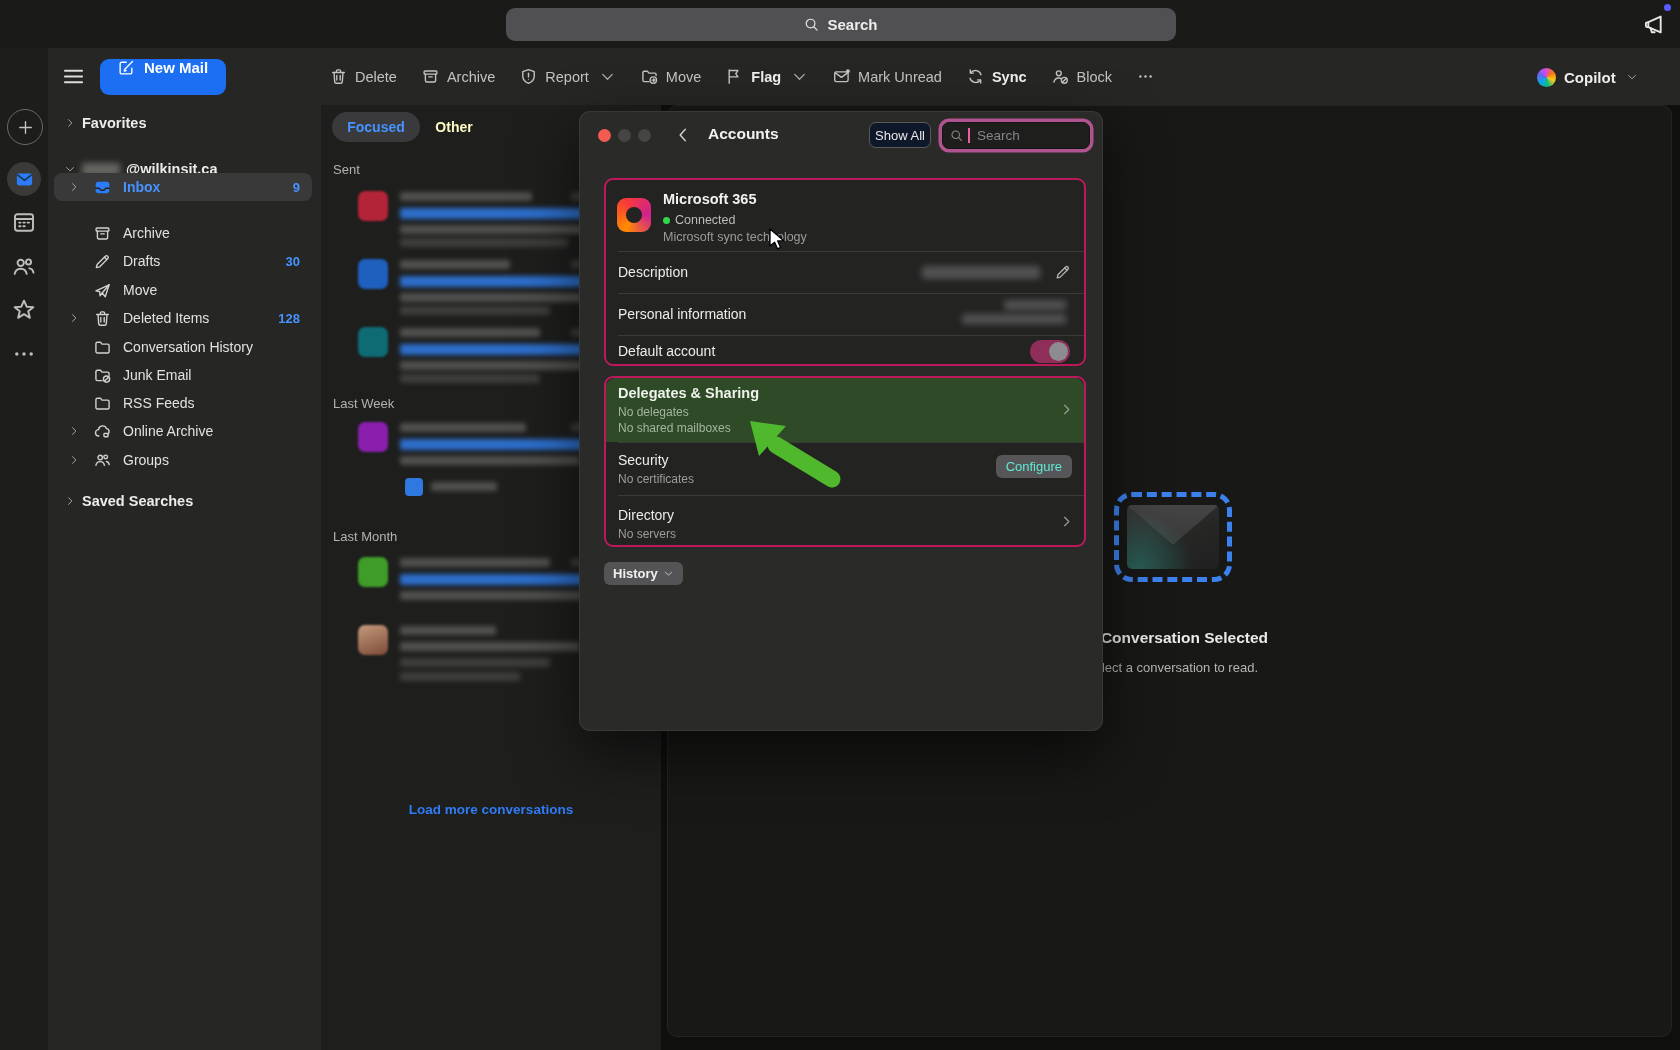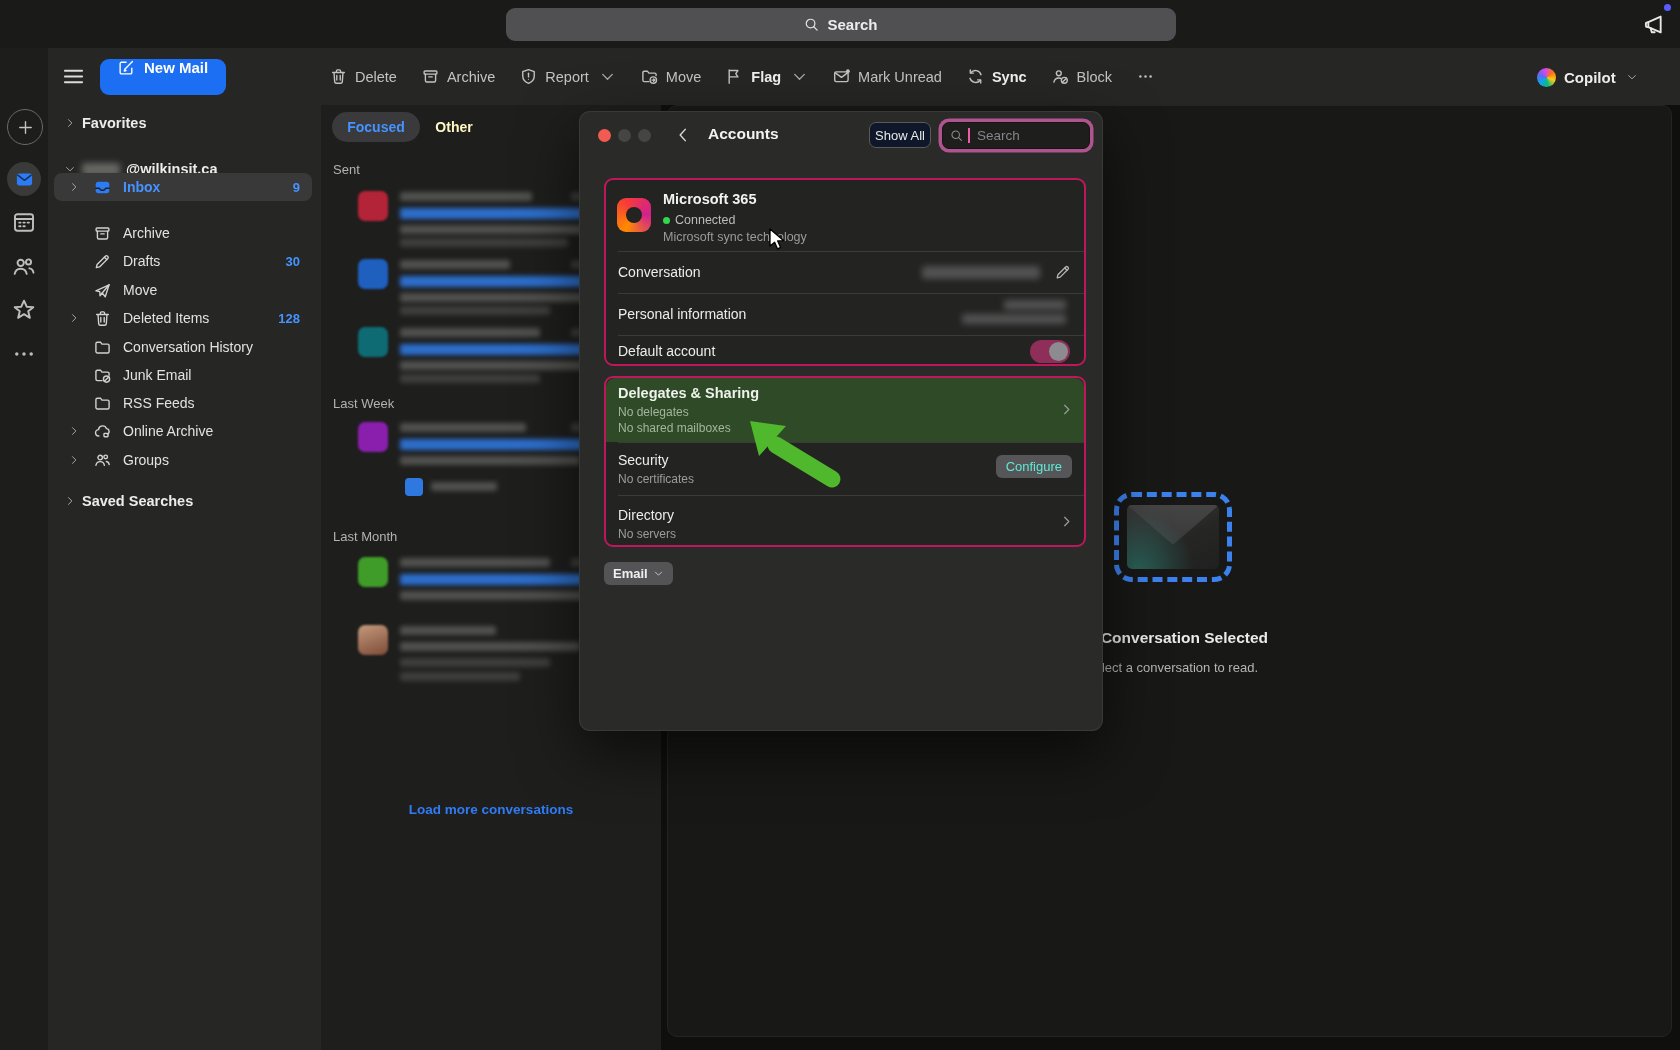--- a/index.html
+++ b/index.html
@@ -589,21 +589,21 @@
   <div class="card" id="card1">
     <div class="o365"></div>
     <span id="acct-name">Microsoft 365</span>
     <span id="acct-status">
       <span class="green-dot"></span>
       <span>Connected</span>
     </span>
     <span id="acct-detail">Microsoft sync technology</span>
     <div class="divider" style="top:71px"></div>
 
-    <span class="row-label" style="top:84px">Conversation</span>
+    <span class="row-label" style="top:84px">Description</span>
     <span class="chip" style="right:44px;top:86px;width:118px;height:13px"></span>
     <span class="ic pencil" style="right:13px;top:84px" data-icon="pencil-icon">
         <svg viewBox="0 0 16 16" fill="none" stroke="currentColor" stroke-width="1.3" stroke-linecap="round" stroke-linejoin="round">
           <path d="M2.2 13.8l.7-3 7.8-7.8a1.5 1.5 0 0 1 2.1 0l.2.2a1.5 1.5 0 0 1 0 2.1L5.2 13.1z"></path>
           <path d="M9.8 4l2.2 2.2"></path>
         </svg>
       </span>
     <div class="divider" style="top:113px"></div>
 
     <span class="row-label" style="top:126px">Personal information</span>
@@ -638,21 +638,21 @@
     <span class="row-label" style="top:129px">Directory</span>
     <span class="row-sub" style="top:149px">No servers</span>
     <span class="ic row-chev" style="top:136px" data-icon="chevron-right-icon">
         <svg viewBox="0 0 16 16" fill="none" stroke="currentColor" stroke-width="1.3" stroke-linecap="round" stroke-linejoin="round">
           <path d="M6 3.5L10.5 8 6 12.5"></path>
         </svg>
       </span>
   </div>
 
   <div class="abs" id="manage">
-    <span>Email</span>
+    <span>History</span>
     <span class="ic" data-icon="chevron-down-icon">
         <svg viewBox="0 0 16 16" fill="none" stroke="currentColor" stroke-width="1.3" stroke-linecap="round" stroke-linejoin="round">
           <path d="M3.5 6L8 10.5 12.5 6"></path>
         </svg>
       </span>
   </div>
 </div>
 
 <svg class="abs" id="arrow-svg" viewBox="0 0 120 100">
   <line x1="92" y1="64" x2="36" y2="30" stroke="#50b82c" stroke-width="17" stroke-linecap="round"></line>

